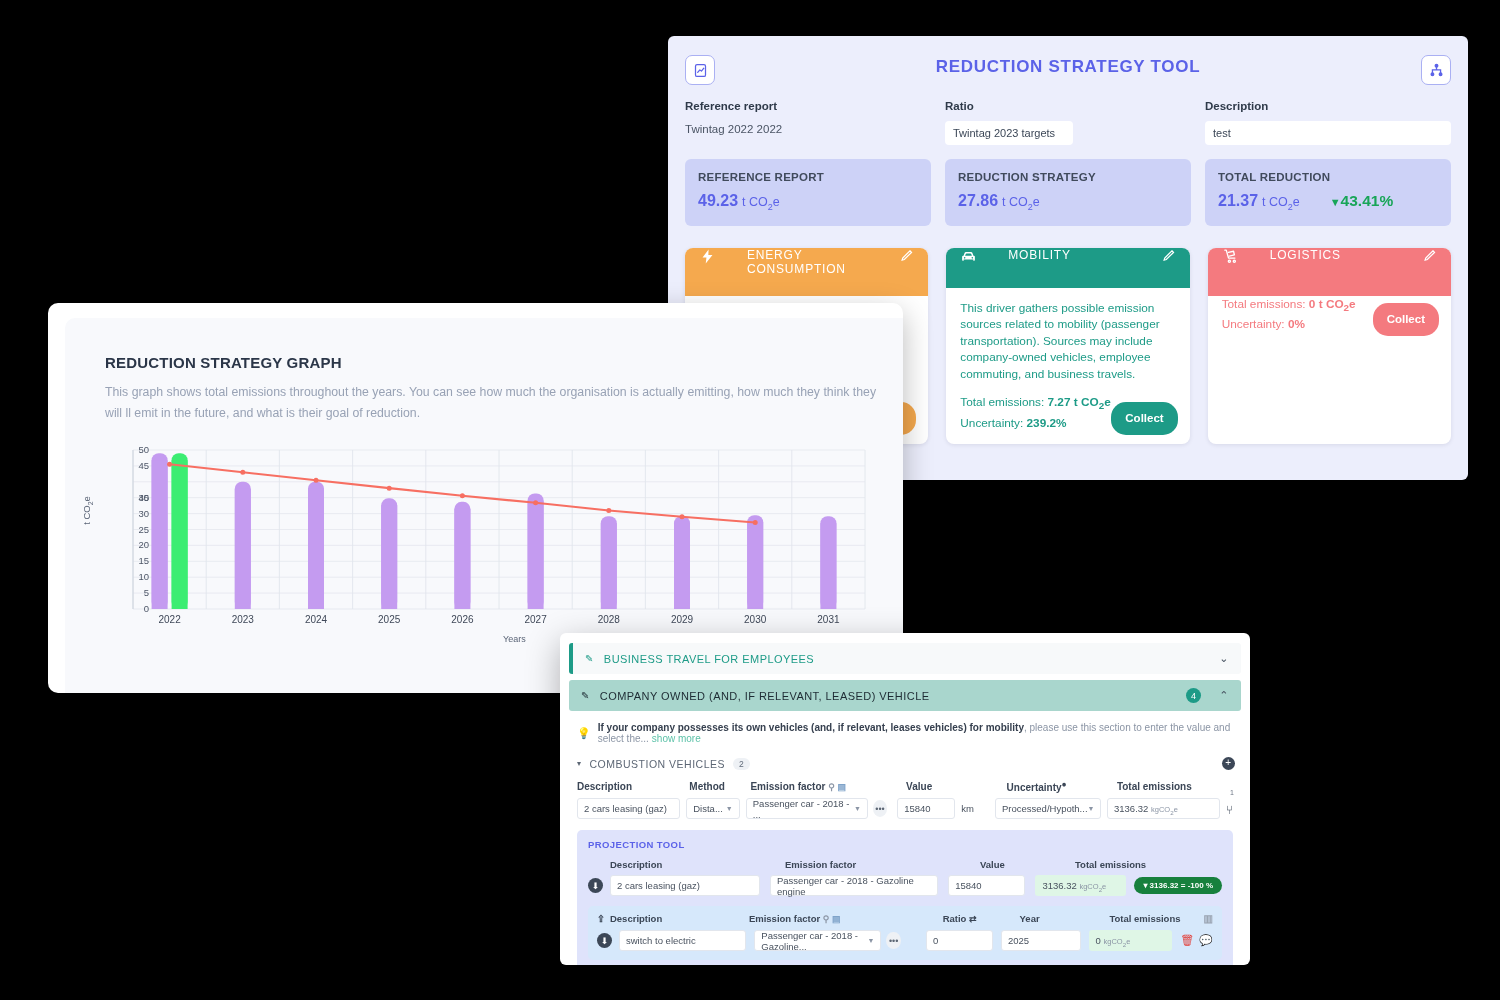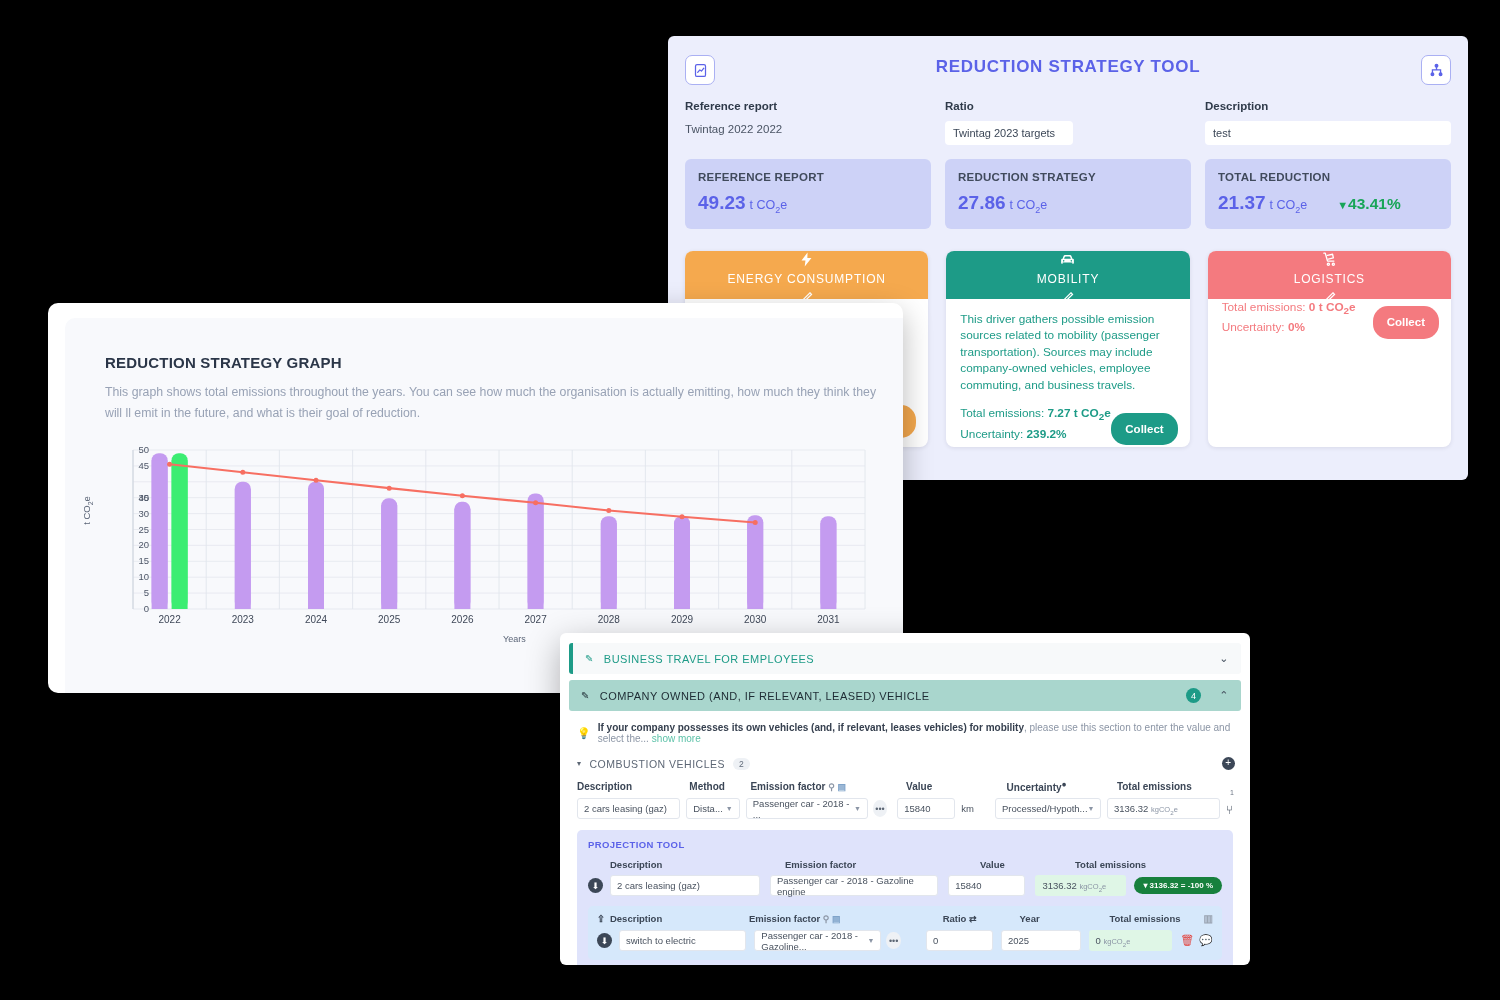--- a/index.html
+++ b/index.html
@@ -61,37 +61,37 @@
   .kpi-row { display: flex; padding: 14px 17px 0; gap: 14px; }
   .kpi {
     flex: 1; background: #cdd2f7; border-radius: 6px;
     padding: 12px 13px 14px;
   }
   .kpi-label {
     font-size: 11.5px; color: #404a5c; font-weight: bold;
     letter-spacing: .25px; display: block;
   }
   .kpi-val-row { display: flex; align-items: baseline; margin-top: 9px; gap: 30px; }
-  .kpi-num { font-size: 19px; font-weight: bold; color: #5b62e8; }
+  .kpi-num { font-size: 16px; font-weight: bold; color: #5b62e8; }
   .kpi-unit { font-size: 12.5px; color: #5b62e8; margin-left: 4px; }
   .kpi-unit sub { font-size: 9px; }
   .kpi-delta { font-size: 15.5px; font-weight: bold; color: #18a558; white-space: nowrap; }
   .kpi-delta .caret { font-size: 11px; }
 
   
   .cards-row { display: flex; padding: 22px 17px 0; gap: 18px; }
   .card {
     flex: 1; background: #ffffff; border-radius: 8px;
     overflow: hidden; height: 196px;
     display: flex; flex-direction: column;
     box-shadow: 0 1px 4px rgba(30,30,60,.10);
   }
   .card-head {
-    height: 48px; display: flex; align-items: center;
-    padding: 0 14px; gap: 4px; flex-direction: column;
+    height: 48px; display: flex; align-items: flex-start;
+    padding: 0 14px; gap: 31px;
   }
   .card-head .ch-icon { width: 17px; height: 17px; color:#fff; display:flex; align-items:center;}
   .card-head .ch-icon svg { width: 17px; height: 17px; }
   .card-title {
     color: #ffffff; font-size: 12px; letter-spacing: .8px; flex: 1;
   }
   .pencil { width: 15px; height: 15px; }
   .card-body {
     flex: 1; padding: 12px 14px 12px; position: relative;
     font-size: 11.8px; line-height: 16.5px;

